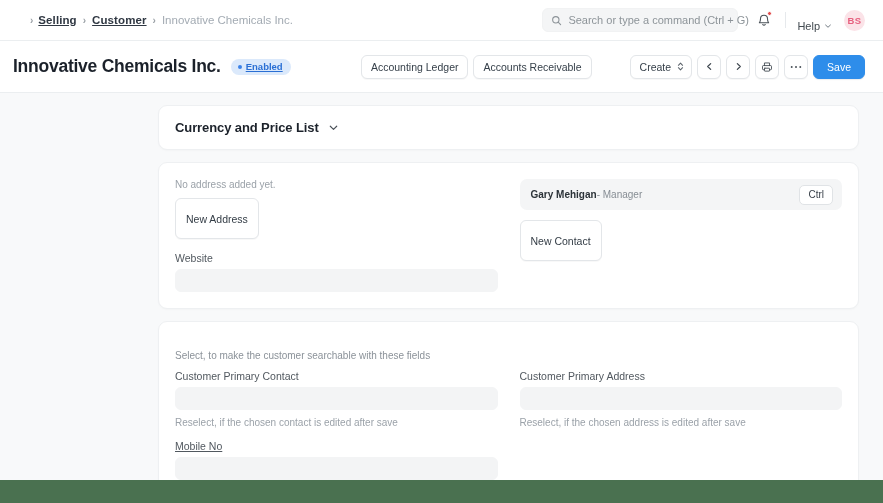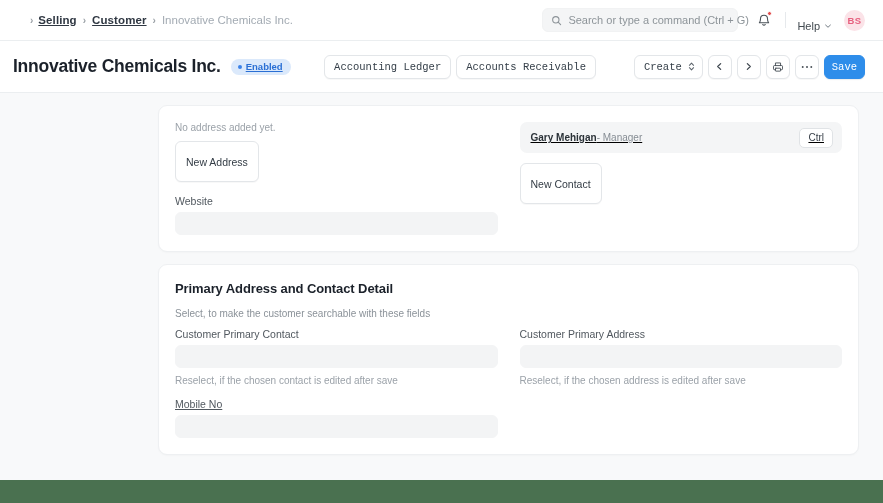--- a/index.html
+++ b/index.html
@@ -73,27 +73,26 @@
   }
   .badge .bdot { width: 4px; height: 4px; border-radius: 50%; background: #3b82e8; }
 
   .actions { margin-left: auto; display: flex; align-items: center; gap: 5px; }
   .btn {
     height: 24px; border: 1px solid #e3e6e9; background: #fff;
     border-radius: 6px; font-size: 10.5px; color: #36404a;
     display: inline-flex; align-items: center; justify-content: center;
     padding: 0 9px; white-space: nowrap;
     box-shadow: 0 1px 1px rgba(18,25,37,.03);
-    font-family: Liberation Mono, monospace;
   }
   .btn.icon { width: 24px; padding: 0; }
   .btn.create { gap: 6px; padding-right: 7px; margin-left: 33px; }
   .btn.primary {
     background: #2e8dea; border-color: #2e8dea; color: #ffffff; font-weight: 500;
-    padding: 0 7px; box-shadow: 0 1px 1px rgba(18,25,37,.08);
+    padding: 0 13px; box-shadow: 0 1px 1px rgba(18,25,37,.08);
   }
 
   
   .body {
     flex: 1 1 auto;
     background: #f8f9fa;
     position: relative;
     overflow: hidden;
   }
   .sheet { padding: 12px 12px 0 12px; }
@@ -121,21 +120,20 @@
   .field-label { font-size: 10.5px; color: #51585f; margin-bottom: 5px; }
   .control {
     height: 23px; background: #f3f4f5; border: 1px solid #f3f4f5;
     border-radius: 6px; width: 100%;
   }
 
   .contact-card {
     background: #f4f5f6; border-radius: 7px;
     height: 31px; display: flex; align-items: center;
     padding: 0 9px 0 11px;
-    text-decoration: underline;
   }
   .contact-name { font-size: 10px; font-weight: 700; color: #2b3238; }
   .contact-role { font-size: 10px; color: #868d94; }
   .edit-btn {
     margin-left: auto; height: 20px; padding: 0 8px;
     border: 1px solid #e0e3e6; background: #fff; border-radius: 5px;
     font-size: 10px; color: #384049;
     display: inline-flex; align-items: center;
   }
 
@@ -266,20 +264,30 @@
         </span>
       </button>
 
       <button class="btn primary">Save</button>
     </div>
   </div>
 
   <div class="body">
     <div class="sheet">
 
+      <div class="card collapsed">
+        <div class="sec-head">
+          <span class="sec-title">Currency and Price List</span>
+          <span>
+            <svg class="ico" width="11" height="11" viewBox="0 0 12 12" fill="none" stroke="#4a5158" stroke-width="1.25" stroke-linecap="round" stroke-linejoin="round">
+              <polyline points="2.5,4.6 6,8 9.5,4.6"></polyline>
+            </svg>
+          </span>
+        </div>
+      </div>
 
       <div class="card">
 
         <div class="cols">
 
           <div class="col">
             <div class="muted" style="margin-bottom:8px;">No address added yet.</div>
             <button class="sm-btn">New Address</button>
 
             <div class="field-label" style="margin-top:13px;">Website</div>
@@ -291,23 +299,20 @@
               <span class="contact-name">Gary Mehigan</span>
               <span class="contact-role">- Manager</span>
               <button class="edit-btn">Ctrl</button>
             </div>
             <button class="sm-btn" style="margin-top:10px;">New Contact</button>
           </div>
         </div>
       </div>
 
       <div class="card">
-        <div class="sec-head">
-          <span class="sec-title">Primary Address and Contact Detail</span>
-        </div>
 
         <div class="muted-2" style="margin:12px 0 9px 0;">Select, to make the customer searchable with these fields</div>
 
         <div class="cols">
 
           <div class="col">
             <div class="field-label">Customer Primary Contact</div>
             <div class="control"></div>
             <div class="muted" style="margin-top:7px;">Reselect, if the chosen contact is edited after save</div>
 

